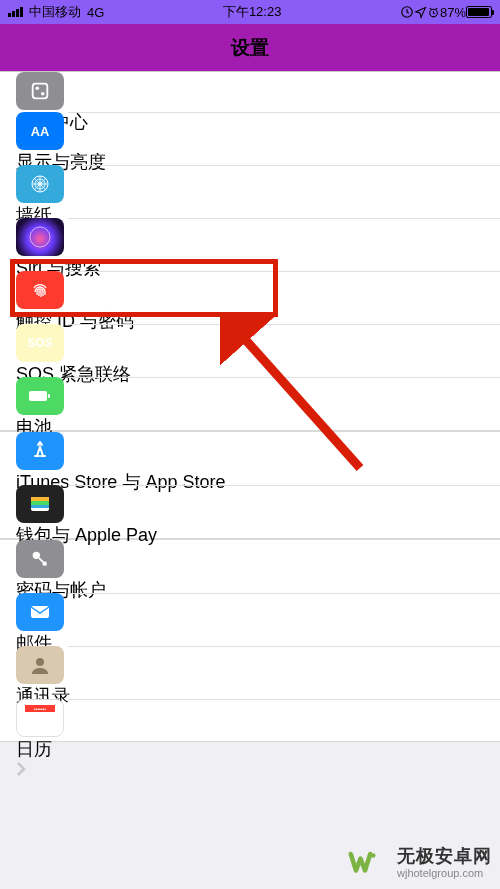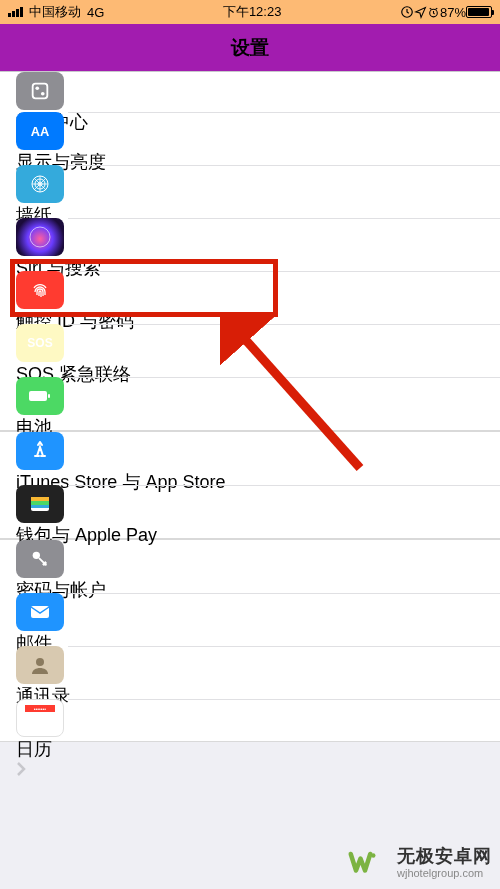--- a/index.html
+++ b/index.html
@@ -6,21 +6,21 @@
   body {
     width: 500px;
     height: 889px;
     background: #efeff4;
     font-family: -apple-system, "PingFang SC", "Helvetica Neue", sans-serif;
     position: relative;
     overflow: hidden;
   }
   .status-bar {
     height: 24px;
-    background: #fdba74;
+    background: #8b5cf6;
     display: flex;
     align-items: center;
     justify-content: space-between;
     padding: 0 8px;
     font-size: 13px;
     font-weight: 500;
   }
   .status-left { display: flex; align-items: center; gap: 6px; }
   .status-right { display: flex; align-items: center; }
   .signal-bars { display: flex; align-items: flex-end; gap: 1px; }

